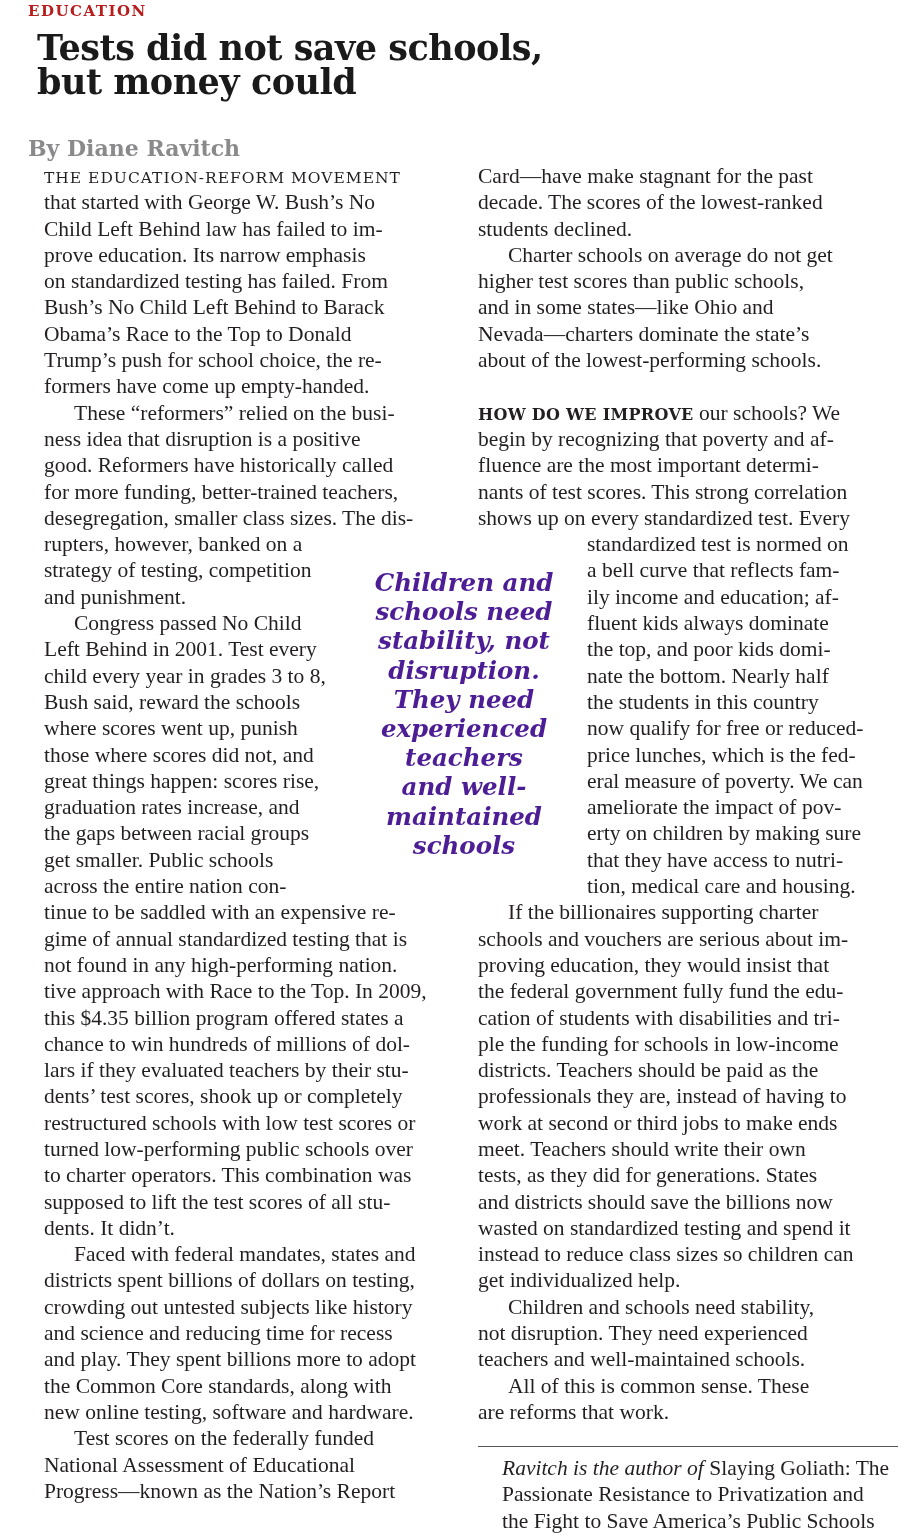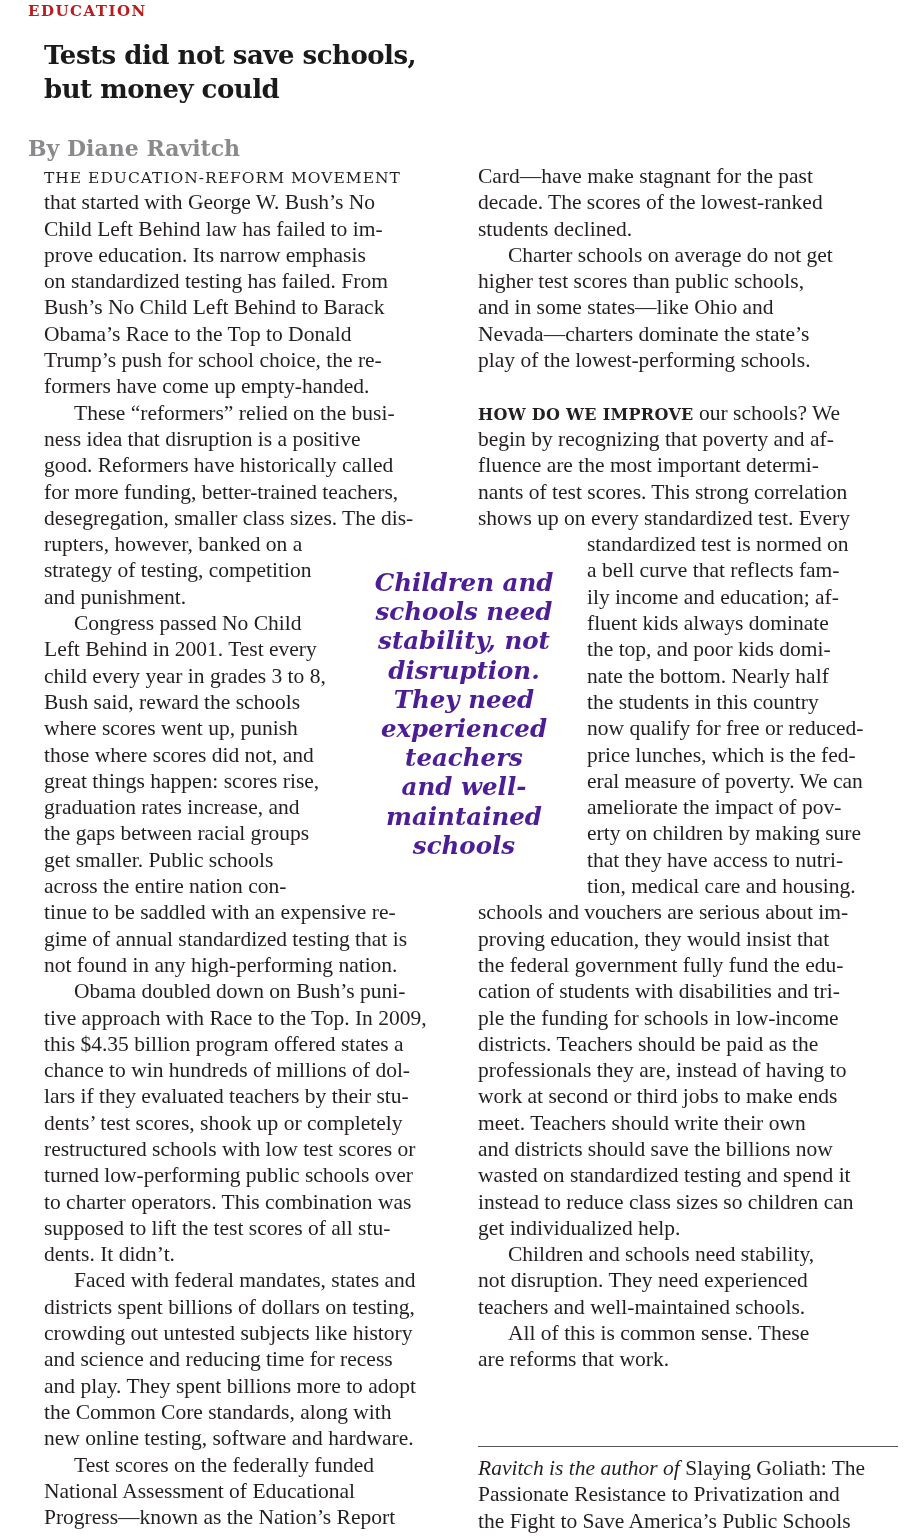--- a/index.html
+++ b/index.html
@@ -9,21 +9,21 @@
     color: #231f20;
   }
   .section-label {
     position: absolute; left: 28px; top: 2px;
     font-family: "DejaVu Serif", serif; font-weight: bold;
     font-size: 15px; letter-spacing: 1.5px; color: #b91c1c;
   }
   .headline {
     position: absolute; left: 28px; top: 22px; width: 520px;
     font-family: "DejaVu Serif", serif; font-weight: bold;
-    font-size: 26px; line-height: 34px; color: #1a1a1a; margin: 16px;
+    font-size: 35px; line-height: 34px; color: #1a1a1a; margin: 9px;
     letter-spacing: -0.5px;
   }
   .byline {
     position: absolute; left: 28px; top: 94px;
     font-family: "DejaVu Serif", serif; font-weight: bold;
     font-size: 22px; color: #8a8a8c; margin-top: 41px;
   }
   .col {
     position: absolute; top: 163px;
     font-size: 21.5px; line-height: 26.3px;
@@ -48,21 +48,21 @@
   }
   .pq-line { display: block; white-space: nowrap; }
   .rule {
     position: absolute; left: 478px; top: 1446px; width: 420px; height: 0;
     border-top: 1.5px solid #555;
   }
   .bio {
     position: absolute; left: 478px; top: 1455px; width: 430px;
     font-size: 21.5px; line-height: 26.3px;
   }
-  .bio .line { height: 26.3px; }
+  .bio .line { height: 26.3px; margin-left: 24px; }
   .it { font-style: italic; }
 </style>
 </head>
 <body>
 
 <div class="section-label">EDUCATION</div>
 <h1 class="headline">
   <span class="pq-line">Tests did not save schools,</span>
   <span class="pq-line">but money could</span>
 </h1>
@@ -100,21 +100,20 @@
       <span class="line">great things happen: scores rise,</span>
       <span class="line">graduation rates increase, and</span>
       <span class="line">the gaps between racial groups</span>
       <span class="line">get smaller. Public schools</span>
       <span class="line">across the entire nation con-</span>
       <span class="line">tinue to be saddled with an expensive re-</span>
       <span class="line">gime of annual standardized testing that is</span>
       <span class="line">not found in any high-performing nation.</span>
     </div>
   <div>
-      <span class="line indent">Obama doubled down on Bush’s puni-</span>
       <span class="line">tive approach with Race to the Top. In 2009,</span>
       <span class="line">this $4.35 billion program offered states a</span>
       <span class="line">chance to win hundreds of millions of dol-</span>
       <span class="line">lars if they evaluated teachers by their stu-</span>
       <span class="line">dents’ test scores, shook up or completely</span>
       <span class="line">restructured schools with low test scores or</span>
       <span class="line">turned low-performing public schools over</span>
       <span class="line">to charter operators. This combination was</span>
       <span class="line">supposed to lift the test scores of all stu-</span>
       <span class="line">dents. It didn’t.</span>
@@ -152,21 +151,21 @@
   <div>
       <span class="line">Card—have make stagnant for the past</span>
       <span class="line">decade. The scores of the lowest-ranked</span>
       <span class="line">students declined.</span>
     </div>
   <div>
       <span class="line indent">Charter schools on average do not get</span>
       <span class="line">higher test scores than public schools,</span>
       <span class="line">and in some states—like Ohio and</span>
       <span class="line">Nevada—charters dominate the state’s</span>
-      <span class="line">play of the lowest-performing schools.</span>
+      <span class="line">about of the lowest-performing schools.</span>
     </div>
   <span class="gap"></span>
   <span class="line"><span class="boldcaps">HOW DO WE IMPROVE</span><span> our schools? We</span></span>
   <div>
       <span class="line">begin by recognizing that poverty and af-</span>
       <span class="line">fluence are the most important determi-</span>
       <span class="line">nants of test scores. This strong correlation</span>
       <span class="line">shows up on every standardized test. Every</span>
     </div>
   <div>
@@ -179,29 +178,31 @@
       <span class="line narrow-right">the students in this country</span>
       <span class="line narrow-right">now qualify for free or reduced-</span>
       <span class="line narrow-right">price lunches, which is the fed-</span>
       <span class="line narrow-right">eral measure of poverty. We can</span>
       <span class="line narrow-right">ameliorate the impact of pov-</span>
       <span class="line narrow-right">erty on children by making sure</span>
       <span class="line narrow-right">that they have access to nutri-</span>
       <span class="line narrow-right">tion, medical care and housing.</span>
     </div>
   <div>
+      <span class="line indent">If the billionaires supporting charter</span>
       <span class="line">schools and vouchers are serious about im-</span>
       <span class="line">proving education, they would insist that</span>
       <span class="line">the federal government fully fund the edu-</span>
       <span class="line">cation of students with disabilities and tri-</span>
       <span class="line">ple the funding for schools in low-income</span>
       <span class="line">districts. Teachers should be paid as the</span>
       <span class="line">professionals they are, instead of having to</span>
       <span class="line">work at second or third jobs to make ends</span>
       <span class="line">meet. Teachers should write their own</span>
+      <span class="line">tests, as they did for generations. States</span>
       <span class="line">and districts should save the billions now</span>
       <span class="line">wasted on standardized testing and spend it</span>
       <span class="line">instead to reduce class sizes so children can</span>
       <span class="line">get individualized help.</span>
     </div>
   <div>
       <span class="line indent">Children and schools need stability,</span>
       <span class="line">not disruption. They need experienced</span>
       <span class="line">teachers and well-maintained schools.</span>
     </div>

